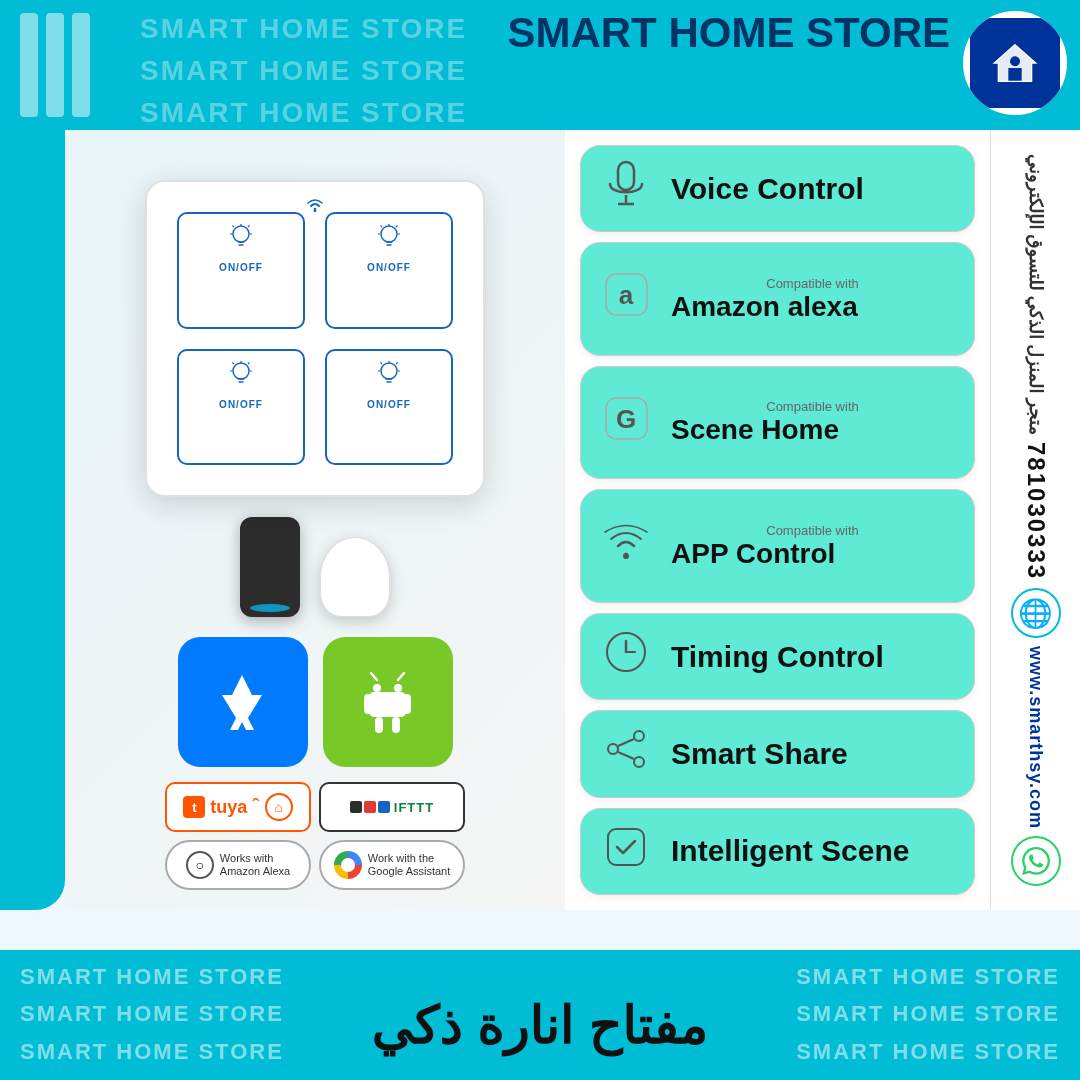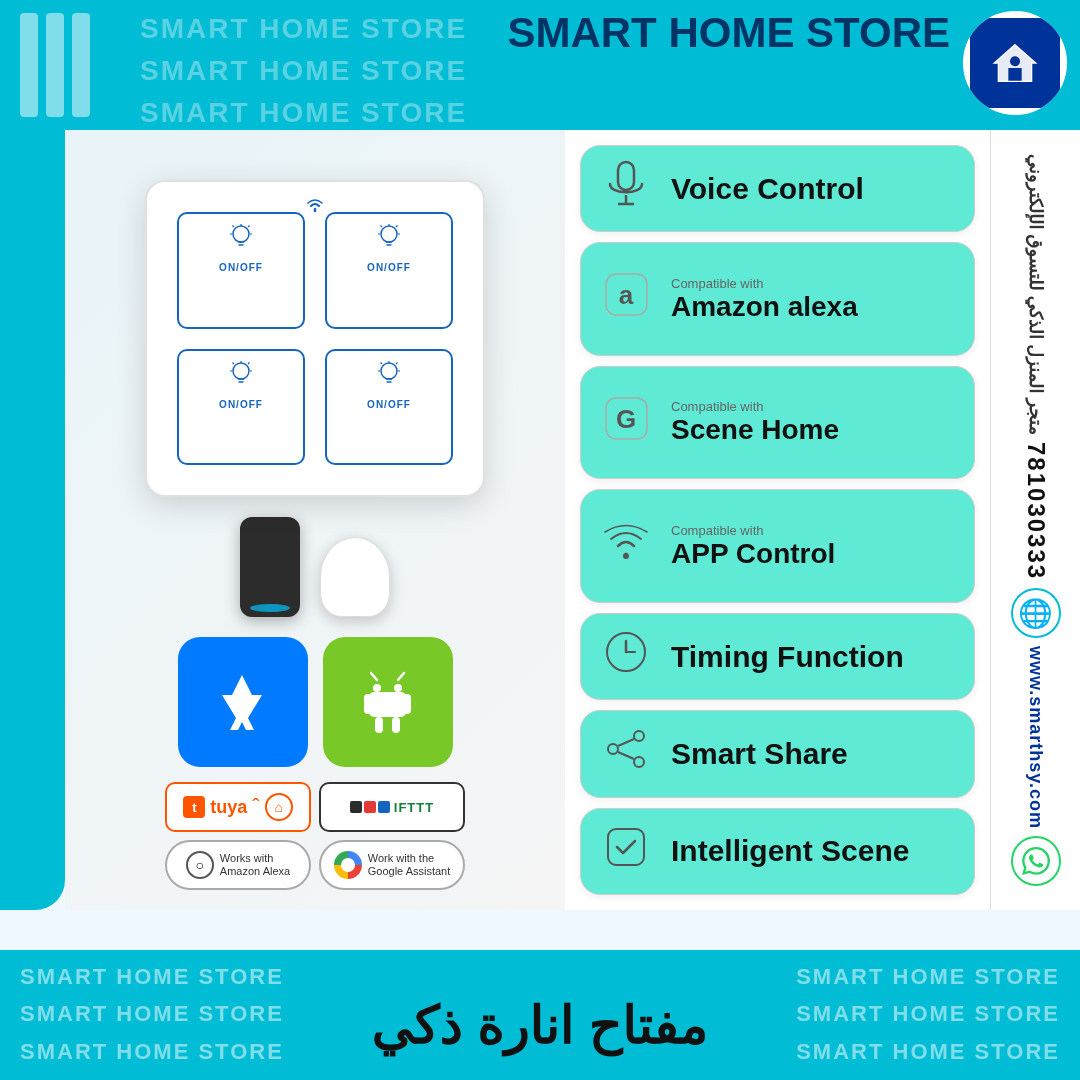--- a/index.html
+++ b/index.html
@@ -566,20 +566,21 @@
       text-align: center;
     }
 
     .feature-text-block {
       flex: 1;
     }
 
     .feature-small-label {
       font-size: 13px;
       color: #666;
+      text-align: center;
     }
 
     .feature-main-label {
       font-size: 28px;
       font-weight: bold;
       color: #111;
     }
 
     .feature-title-only {
       font-size: 30px;
@@ -812,21 +813,21 @@
     </div>
 
     <div class="feature-card">
       <div class="feature-icon">
         <svg width="42" height="42" viewBox="0 0 42 42" fill="none">
           <circle cx="21" cy="21" r="19" stroke="#555" stroke-width="2"></circle>
           <line x1="21" y1="21" x2="21" y2="10" stroke="#555" stroke-width="2.5" stroke-linecap="round"></line>
           <line x1="21" y1="21" x2="30" y2="21" stroke="#555" stroke-width="2" stroke-linecap="round"></line>
         </svg>
       </div>
-      <div class="feature-title-only">Timing Function</div>
+      <div class="feature-title-only">Timing Control</div>
     </div>
 
     <div class="feature-card">
       <div class="feature-icon">
         <svg width="40" height="42" viewBox="0 0 40 42" fill="none">
           <circle cx="33" cy="8" r="5" stroke="#555" stroke-width="2" fill="none"></circle>
           <circle cx="7" cy="21" r="5" stroke="#555" stroke-width="2" fill="none"></circle>
           <circle cx="33" cy="34" r="5" stroke="#555" stroke-width="2" fill="none"></circle>
           <line x1="12" y1="18" x2="28" y2="11" stroke="#555" stroke-width="2"></line>
           <line x1="12" y1="24" x2="28" y2="31" stroke="#555" stroke-width="2"></line>

